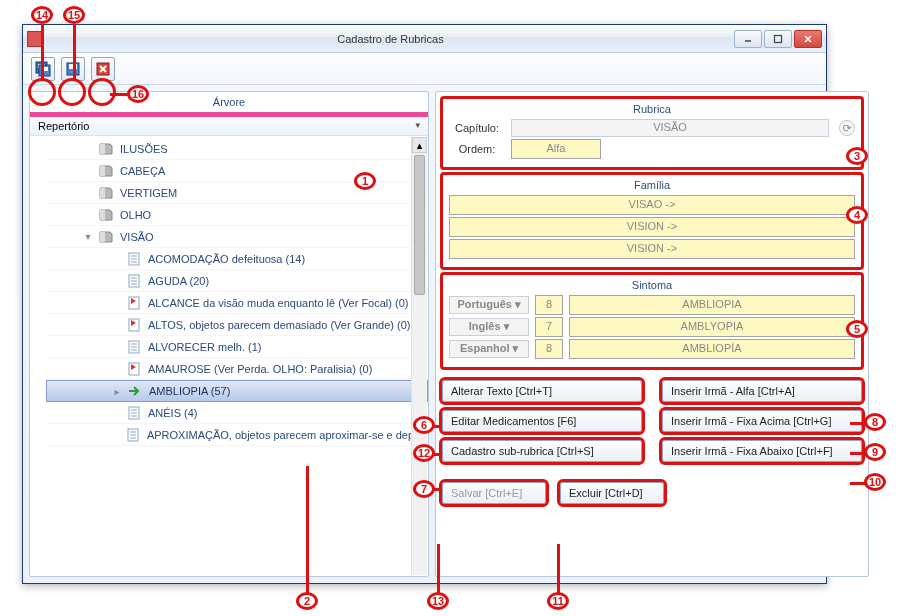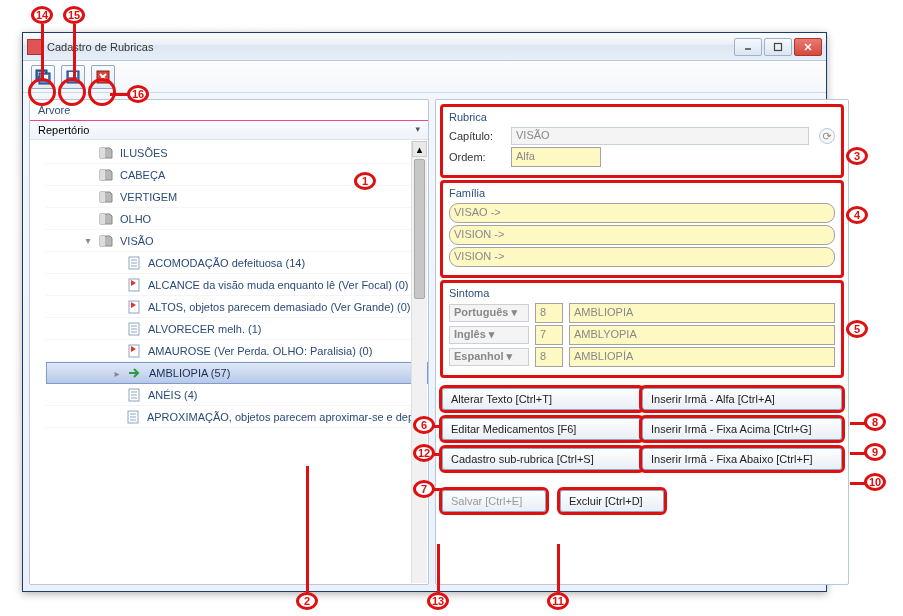--- a/index.html
+++ b/index.html
@@ -16,25 +16,26 @@
 .bg-blur {
   position: absolute;
   top: 34px; left: 140px;
   font-size: 12px;
   color: #333;
   filter: blur(3px);
   opacity: 0.6;
 }
 .window {
   position: absolute;
-  left: 22px; top: 32px;
+  left: 22px; top: 24px;
   width: 805px; height: 560px;
   border: 1px solid #1a3c6e;
   background: linear-gradient(#f4f8fc,#eaf1fa);
   box-shadow: 0 2px 8px rgba(0,0,0,0.3);
+  text-align: center;
 }
 .titlebar {
   height: 28px;
   background: linear-gradient(#fdfdfd,#e9eef5 45%,#dce6f2 46%,#e8eff8);
   display: flex;
   align-items: center;
   padding: 0 4px;
   border-bottom: 1px solid #b8c8dc;
 }
 .titlebar .app-icon {
@@ -84,21 +85,21 @@
   background: #fff;
   border: 1px solid #b8c8dc;
   border-radius: 2px;
 }
 .left-panel { width: 400px; display: flex; flex-direction: column; }
 .right-panel { flex: 1; display: flex; flex-direction: column; padding: 6px; gap: 6px; }
 
 .panel-header {
   padding: 4px 8px;
   color: #2b4f7e;
-  border-bottom: 1px solid #ec4899;
+  border-bottom: 5px solid #ec4899;
 }
 .tree-head {
   padding: 3px 8px;
   background: linear-gradient(#f9fbfe,#eef3f9);
   border-bottom: 1px solid #dbe3ee;
   display:flex;justify-content:space-between;
 }
 .tree-head .drop { color:#555; font-size:9px; }
 .tree {
   flex: 1;
@@ -160,28 +161,28 @@
   background: #f4f4f4; color:#888;
 }
 .readonly.small { flex: 0 0 90px; font-weight: bold; }
 .num-field { width: 28px; }
 .yellow {
   height: 20px; padding: 2px 4px;
   border: 1px solid #a3a3a3;
   background: #fef9c3;
   color:#888;
 }
-.yellow.full { width: 100%; margin: 2px 0; display:block;border-radius:9px;}
+.yellow.full { width: 100%; margin: 2px 0; display:block;}
 .yellow.grow { flex:1; }
 .section.red-outline { outline: 3px solid #d11; outline-offset: -1px; }
 
 .btn-grid {
   display: grid;
   grid-template-columns: 200px 200px;
-  gap: 8px 0;
+  gap: 8px 20px;
   margin-top: 6px;
 }
 .ui-btn {
   height: 22px;
   border: 1px solid #8fa5c2;
   background: linear-gradient(#fdfefe,#e9eff6);
   border-radius: 3px;
   display: flex; align-items: center;
   padding: 0 8px;
   cursor: pointer;
@@ -333,20 +334,30 @@
                   <line x1="5" y1="5" x2="11" y2="5" stroke="#8fa5c2"></line>
                   <line x1="5" y1="8" x2="11" y2="8" stroke="#8fa5c2"></line>
                   <line x1="5" y1="11" x2="11" y2="11" stroke="#8fa5c2"></line>
                 </svg></span>
               <span class="label">ACOMODAÇÃO defeituosa (14)</span>
             </div>
             <div class="tree-row indent2">
               <span class="exp"></span>
               <span class="ticon"><svg viewBox="0 0 16 16">
                   <rect x="3" y="2" width="10" height="12" fill="#fff" stroke="#8fa5c2"></rect>
+                  <line x1="5" y1="5" x2="11" y2="5" stroke="#8fa5c2"></line>
+                  <line x1="5" y1="8" x2="11" y2="8" stroke="#8fa5c2"></line>
+                  <line x1="5" y1="11" x2="11" y2="11" stroke="#8fa5c2"></line>
+                </svg></span>
+              <span class="label">AGUDA (20)</span>
+            </div>
+            <div class="tree-row indent2">
+              <span class="exp"></span>
+              <span class="ticon"><svg viewBox="0 0 16 16">
+                  <rect x="3" y="2" width="10" height="12" fill="#fff" stroke="#8fa5c2"></rect>
                   <path d="M5 3l5 3-5 3z" fill="#d33"></path>
                 </svg></span>
               <span class="label">ALCANCE da visão muda enquanto lê (Ver Focal) (0)</span>
             </div>
             <div class="tree-row indent2">
               <span class="exp"></span>
               <span class="ticon"><svg viewBox="0 0 16 16">
                   <rect x="3" y="2" width="10" height="12" fill="#fff" stroke="#8fa5c2"></rect>
                   <path d="M5 3l5 3-5 3z" fill="#d33"></path>
                 </svg></span>

